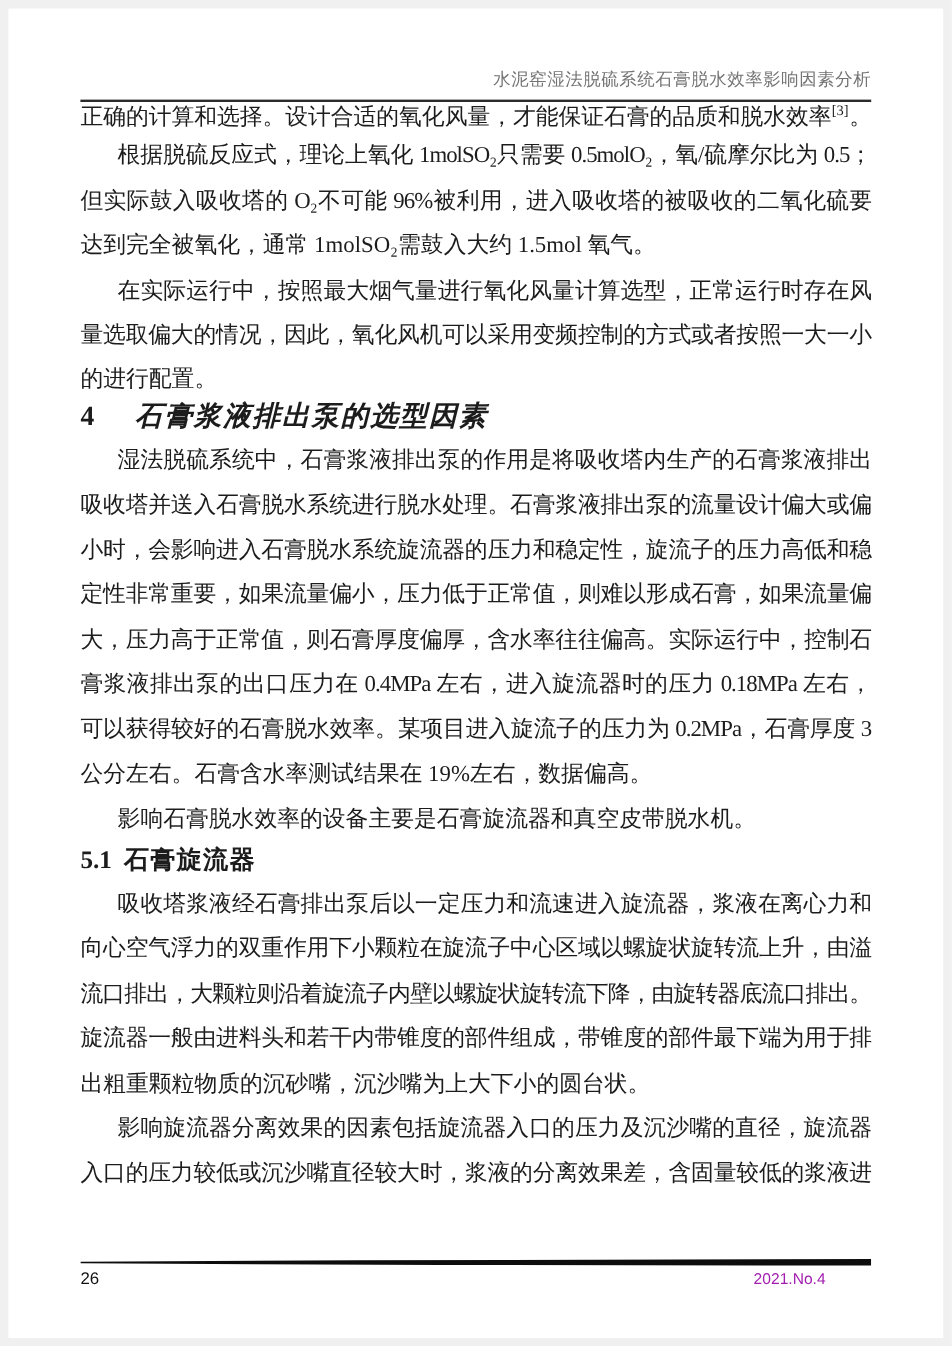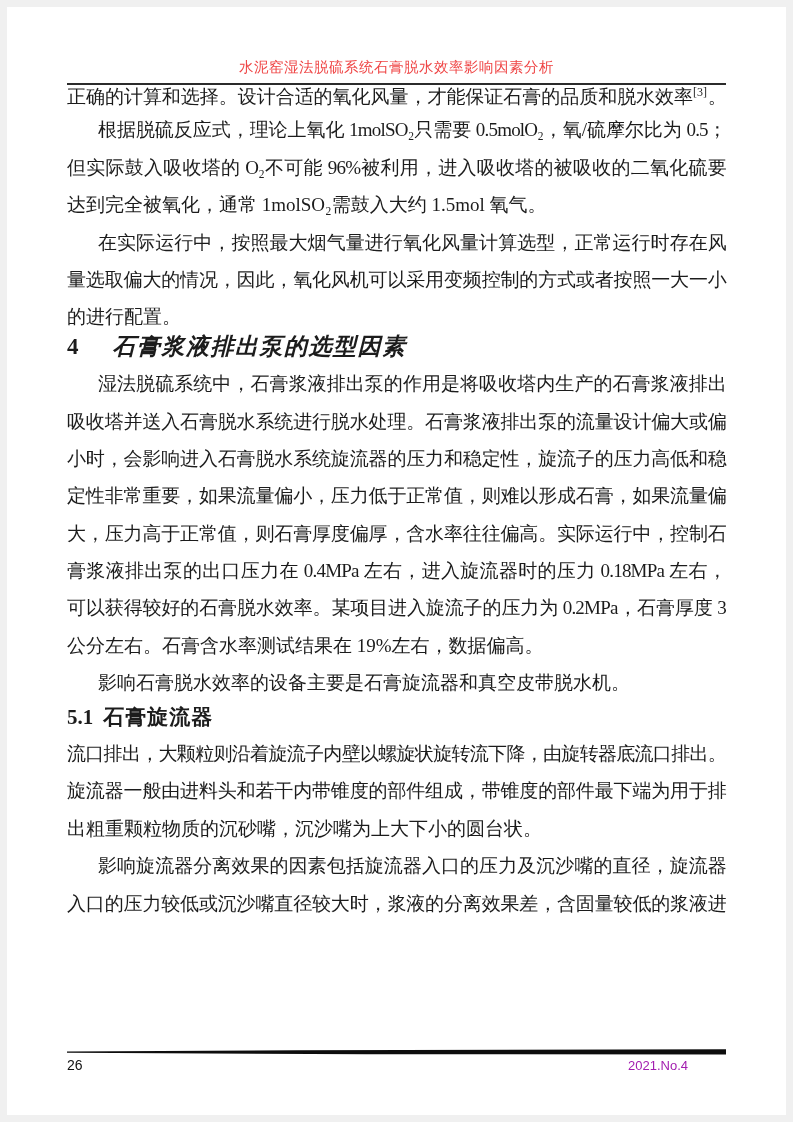--- a/index.html
+++ b/index.html
@@ -9,21 +9,21 @@
     background:#ffffff;
     box-shadow: inset 0 0 0 7px #f0f0f0;
     overflow:hidden;
     font-family:"Liberation Serif","DejaVu Serif",serif;
     color:#1c1c1c;
   }
   
   .rh-title {
     position:absolute; left:67px; top:54px; width:659px;
     height:26px; line-height:26px;
-    text-align:center; font-size:14.5px; letter-spacing:0.5px; color:#ef4444;
+    text-align:right; font-size:14.5px; letter-spacing:0.5px; color:#737373;
   }
   .header-rule {
     position:absolute; left:67px; top:83px; width:659px; height:2px;
     background:#2b2b2b;
   }
   
   .body-col { position:absolute; left:67px; top:74px; width:659px; }
   .ln {
     height:37.4px; line-height:37.4px;
     font-size:19px; white-space:nowrap; color:#1c1c1c;
@@ -85,20 +85,22 @@
     <div class="ln jf">大，压力高于正常值，则石膏厚度偏厚，含水率往往偏高。实际运行中，控制石</div>
     <div class="ln jf">膏浆液排出泵的出口压力在 0.4MPa 左右，进入旋流器时的压力 0.18MPa 左右，</div>
     <div class="ln jf">可以获得较好的石膏脱水效率。某项目进入旋流子的压力为 0.2MPa，石膏厚度 3</div>
     <div class="ln je">公分左右。石膏含水率测试结果在 19%左右，数据偏高。</div>
 
 
     <div class="ln je ind">影响石膏脱水效率的设备主要是石膏旋流器和真空皮带脱水机。</div>
 
     <div class="heading h-sub"><span class="h-num">5.1</span><span class="h-title">石膏旋流器</span></div>
 
+    <div class="ln jf ind">吸收塔浆液经石膏排出泵后以一定压力和流速进入旋流器，浆液在离心力和</div>
+    <div class="ln jf">向心空气浮力的双重作用下小颗粒在旋流子中心区域以螺旋状旋转流上升，由溢</div>
     <div class="ln jf">流口排出，大颗粒则沿着旋流子内壁以螺旋状旋转流下降，由旋转器底流口排出。</div>
     <div class="ln jf">旋流器一般由进料头和若干内带锥度的部件组成，带锥度的部件最下端为用于排</div>
     <div class="ln je">出粗重颗粒物质的沉砂嘴，沉沙嘴为上大下小的圆台状。</div>
 
     <div class="ln jf ind">影响旋流器分离效果的因素包括旋流器入口的压力及沉沙嘴的直径，旋流器</div>
     <div class="ln jf">入口的压力较低或沉沙嘴直径较大时，浆液的分离效果差，含固量较低的浆液进</div>
 
   </div>
 
   <svg class="footer-rule" viewBox="0 0 659 6" preserveAspectRatio="none">

